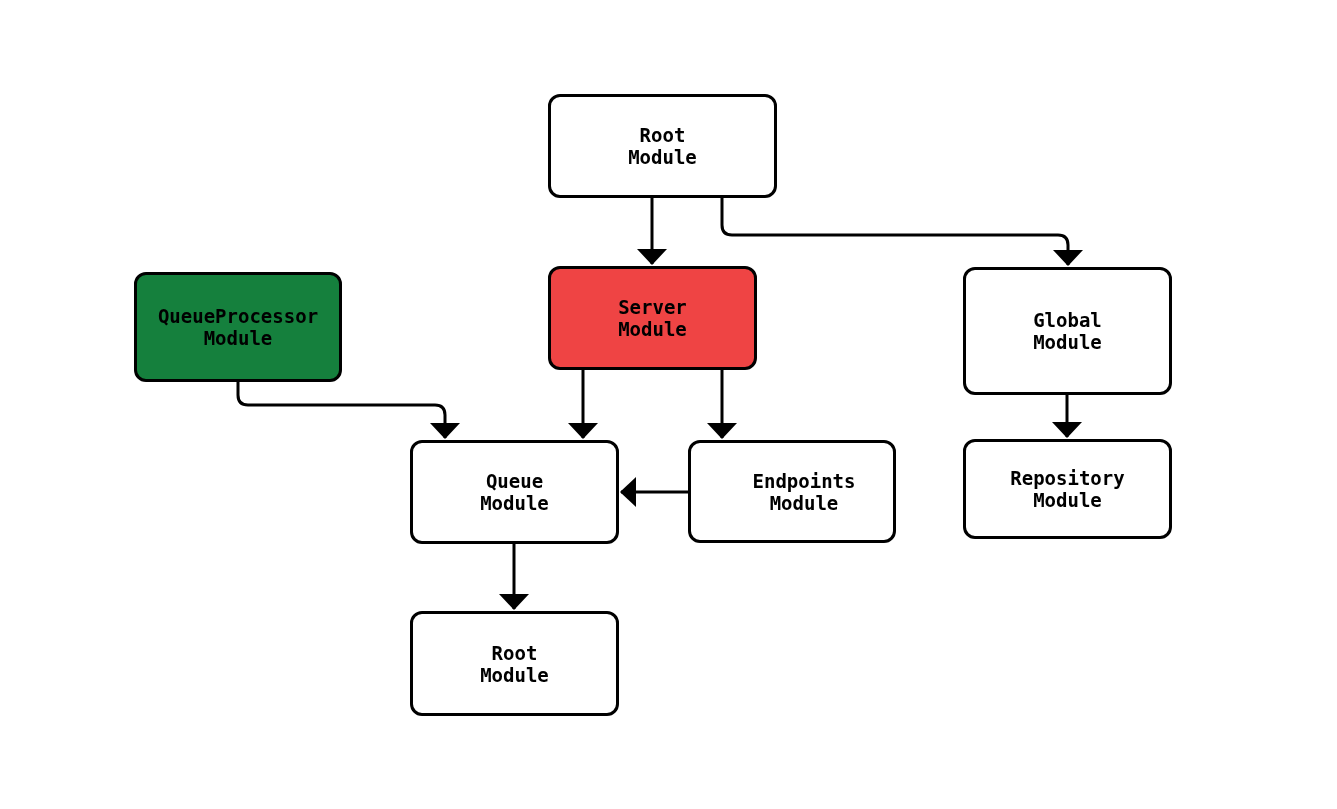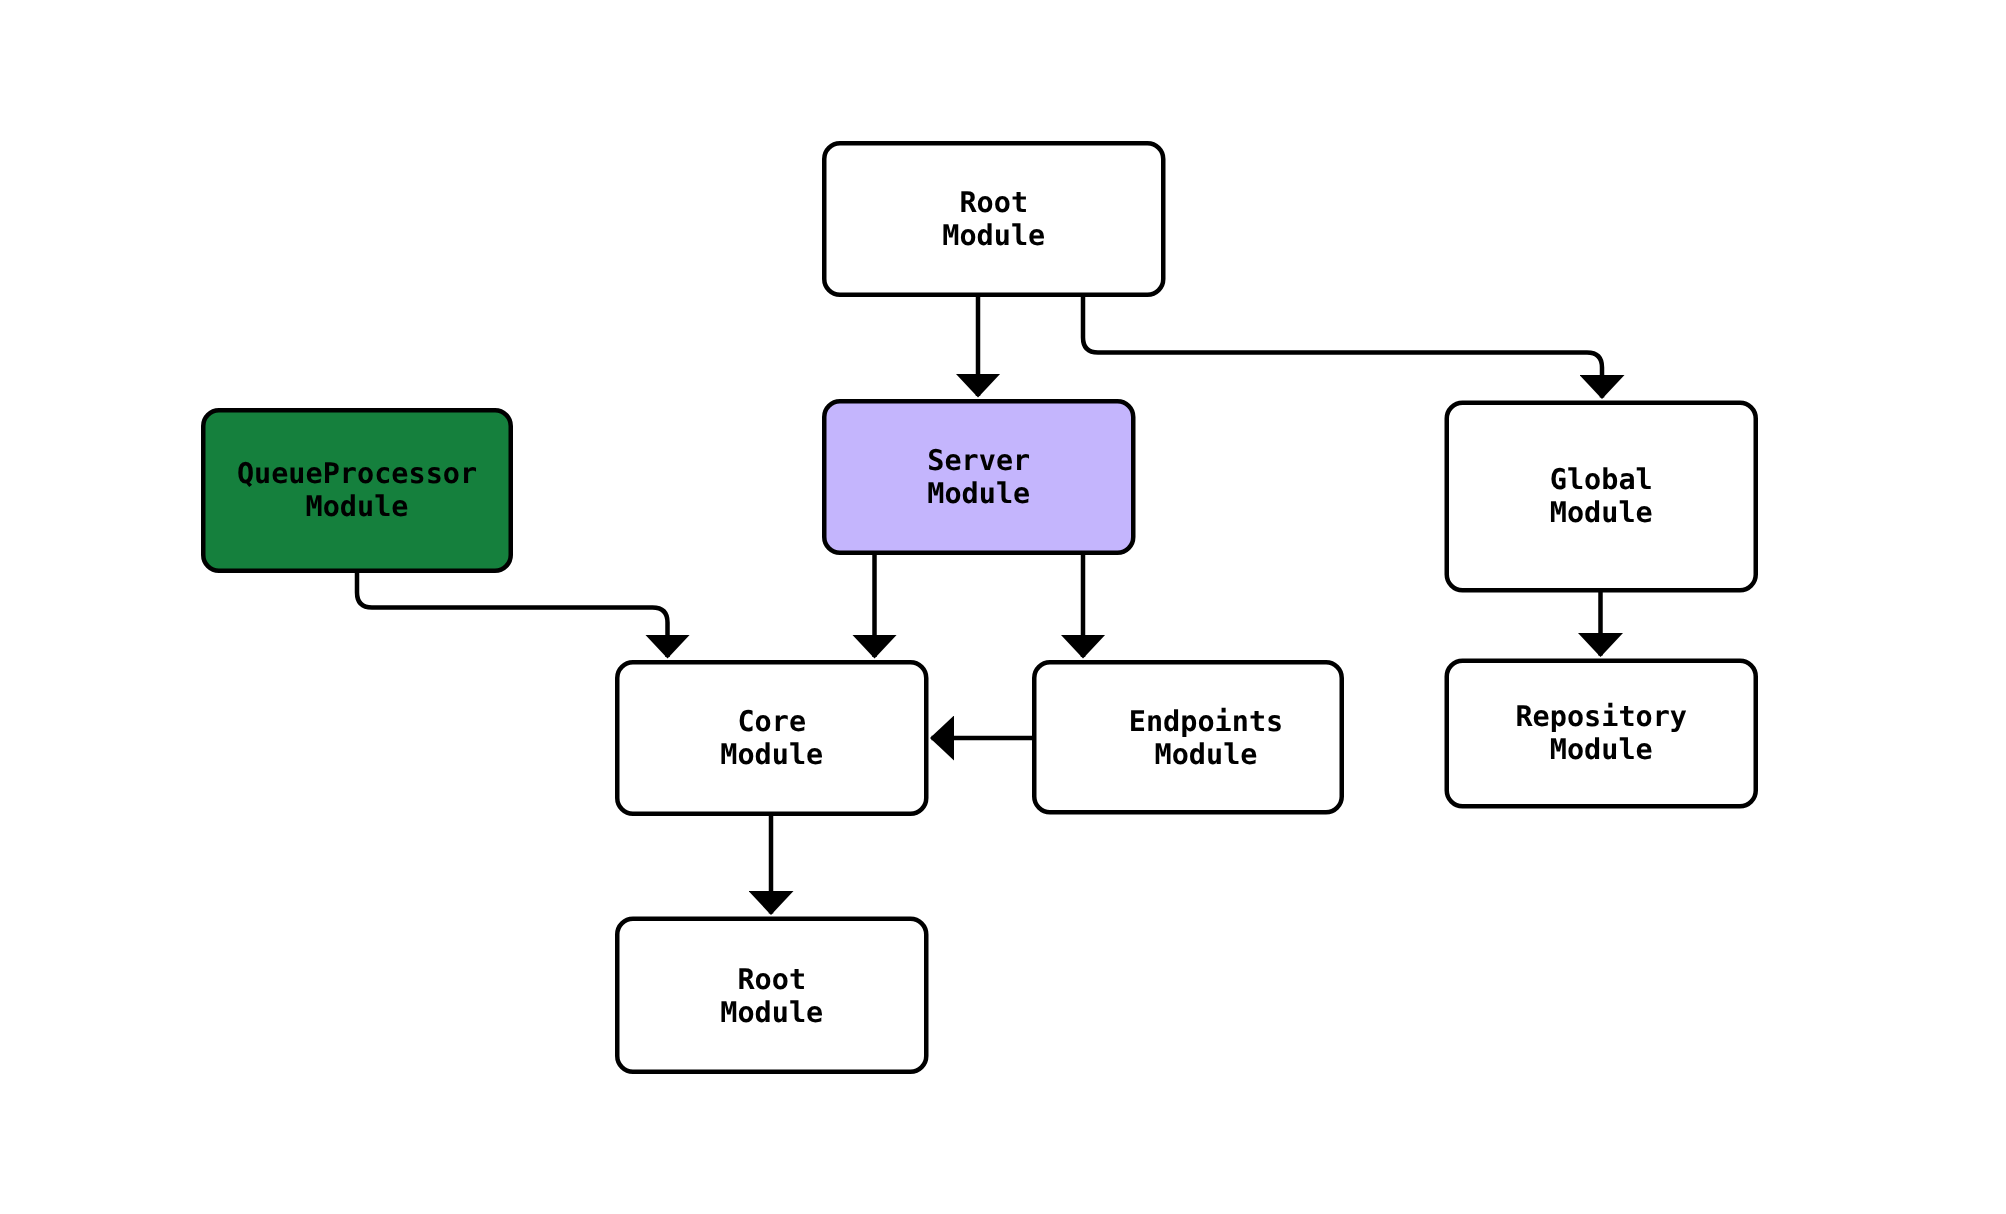--- a/index.html
+++ b/index.html
@@ -66,30 +66,30 @@
       <path d="M 514,544 L 514,609" class="edge" stroke="#000000" marker-end="url(#arrowhead)"></path>
     </svg>
 <div class="node" style="left: 548px; top: 94px; width: 229px; height: 104px; background: rgb(255, 255, 255); border-color: rgb(0, 0, 0);">
       <div class="label">Root
 Module</div>
     </div>
     <div class="node" style="left: 134px; top: 272px; width: 208px; height: 110px; background: #15803d; border-color: rgb(0, 0, 0);">
       <div class="label">QueueProcessor
 Module</div>
     </div>
-    <div class="node" style="left: 548px; top: 266px; width: 209px; height: 104px; background: #c4b5fd; border-color: rgb(0, 0, 0);">
+    <div class="node" style="left: 548px; top: 266px; width: 209px; height: 104px; background: #ef4444; border-color: rgb(0, 0, 0);">
       <div class="label">Server
 Module</div>
     </div>
     <div class="node" style="left: 963px; top: 267px; width: 209px; height: 128px; background: rgb(255, 255, 255); border-color: rgb(0, 0, 0);">
       <div class="label">Global
 Module</div>
     </div>
     <div class="node" style="left: 410px; top: 440px; width: 209px; height: 104px; background: rgb(255, 255, 255); border-color: rgb(0, 0, 0);">
-      <div class="label">Core
+      <div class="label">Queue
 Module</div>
     </div>
     <div class="node" style="left: 688px; top: 440px; width: 208px; height: 103px; background: rgb(255, 255, 255); border-color: rgb(0, 0, 0); padding-left: 24px;">
       <div class="label">Endpoints
 Module</div>
     </div>
     <div class="node" style="left: 963px; top: 439px; width: 209px; height: 100px; background: rgb(255, 255, 255); border-color: rgb(0, 0, 0);">
       <div class="label">Repository
 Module</div>
     </div>

